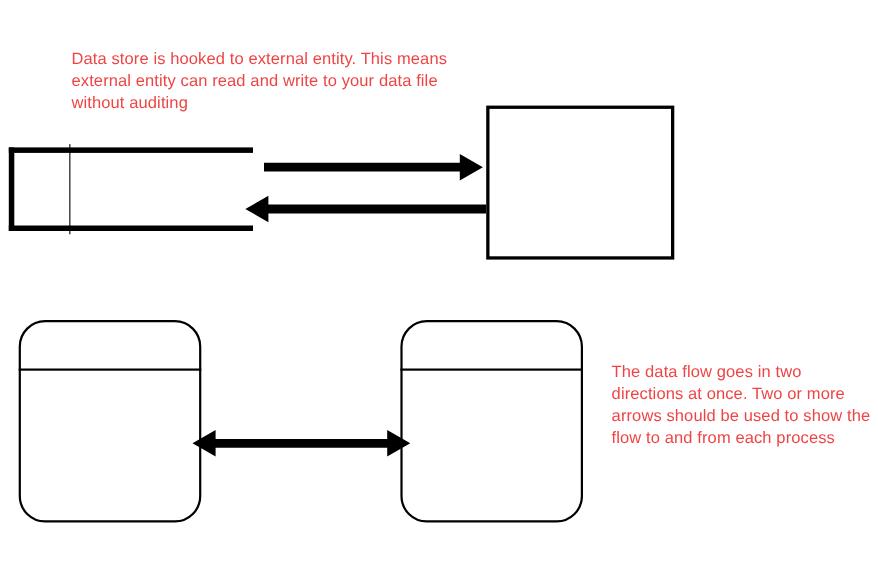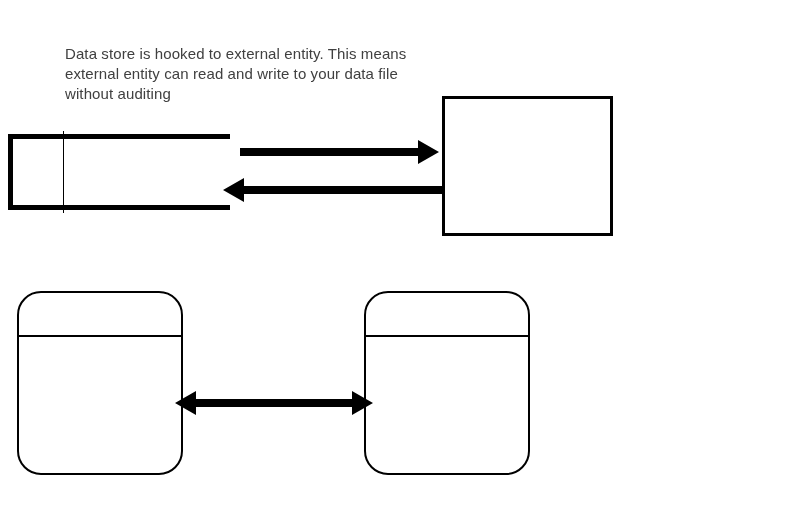--- a/index.html
+++ b/index.html
@@ -13,21 +13,21 @@
   }
   #canvas {
     position: relative;
     width: 798px;
     height: 520px;
     background: #ffffff;
     overflow: hidden;
   }
   .note {
     position: absolute;
-    color: #404040;
+    color: #ef4444;
     font-family: "Liberation Sans", sans-serif;
     font-size: 15px;
     line-height: 20px;
     white-space: pre-line;
     letter-spacing: 0.1px;
   }
   #note-datastore {
     left: 65px;
     top: 44px;
     width: 380px;
@@ -156,14 +156,15 @@
     <div class="proc-divider"></div>
     <span></span>
   </div>
 
   <div class="arrow" id="arrow-bidir">
     <svg width="200" height="30" viewBox="0 0 200 30">
       <path d="M1,15 L22,3 L22,11 L178,11 L178,3 L199,15 L178,27 L178,19 L22,19 L22,27 Z" fill="#000000"></path>
     </svg>
   </div>
 
+  <div class="note" id="note-dataflow">The data flow goes in two directions at once. Two or more arrows should be used to show the flow to and from each process</div>
 
 </div>
 
 </body></html>

